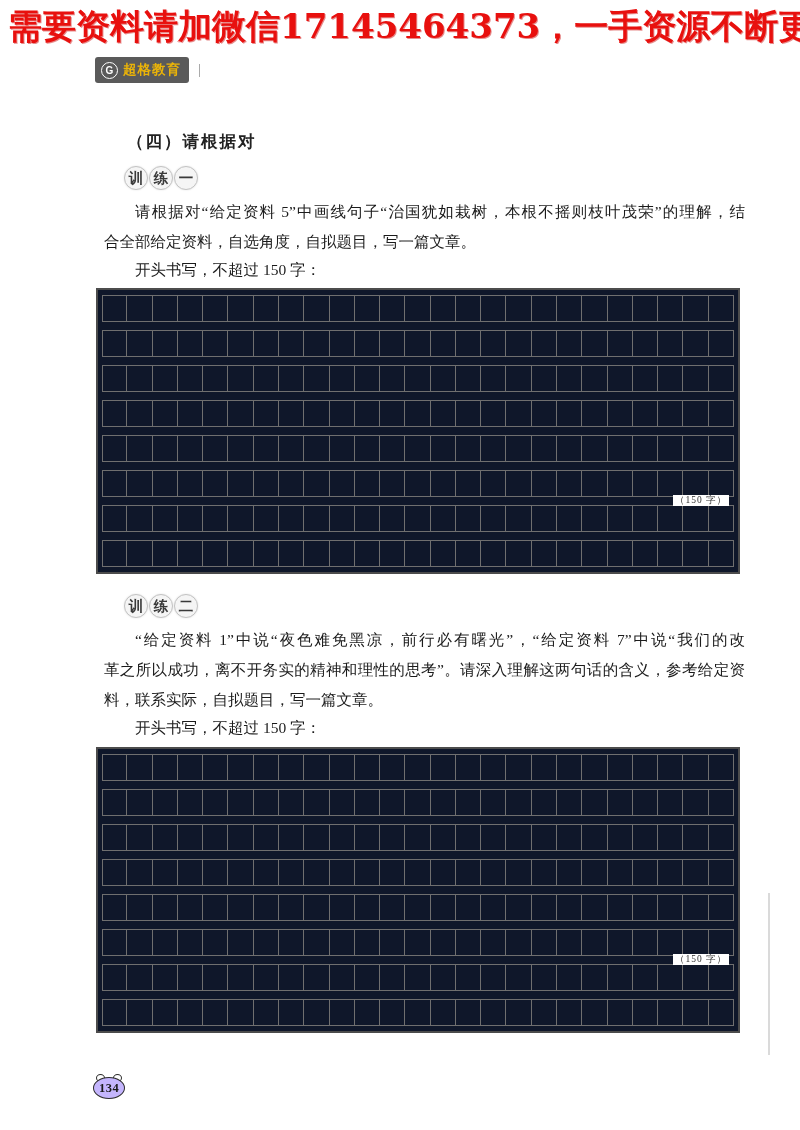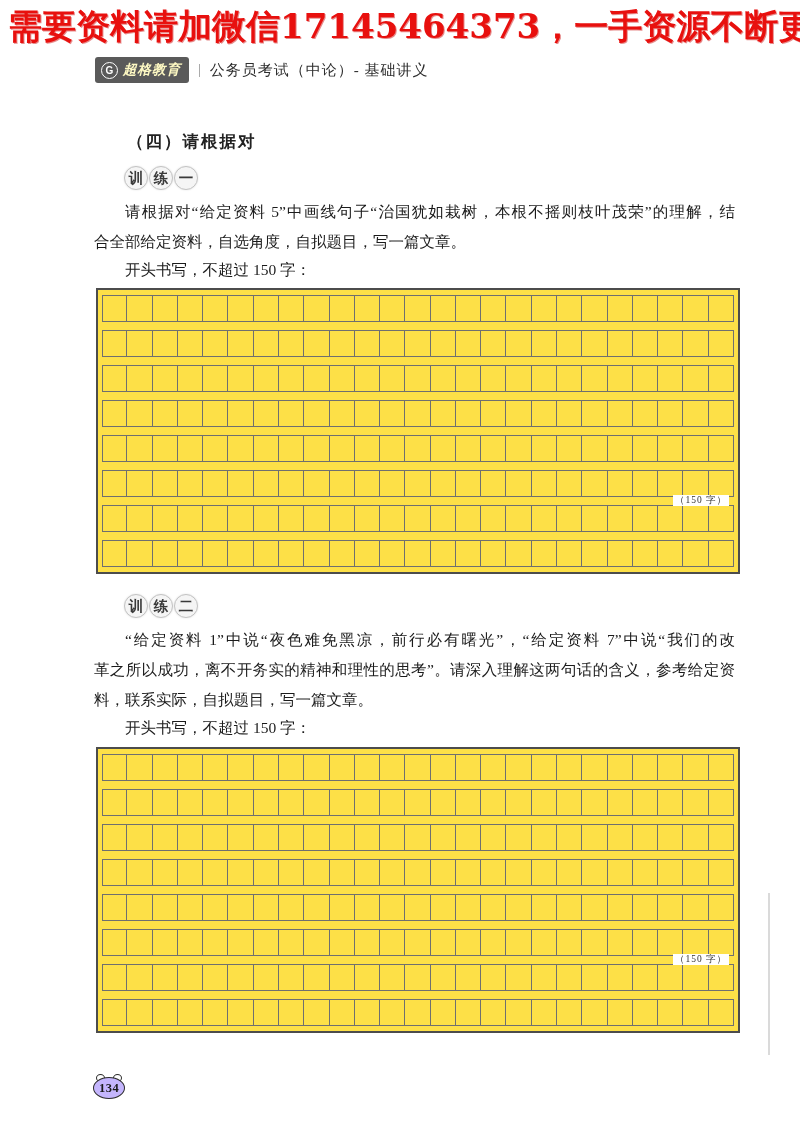--- a/index.html
+++ b/index.html
@@ -18,47 +18,47 @@
   .header{position:absolute;top:57px;left:95px;display:flex;align-items:center;gap:9px;}
   .brand-badge{
     display:flex;align-items:center;gap:5px;background:#5a5a5a;border-radius:3px;
     padding:3px 8px 3px 6px;height:20px;
   }
   .logo-circle{
     width:15px;height:15px;border:1.6px solid #ffffff;border-radius:50%;
     display:flex;align-items:center;justify-content:center;
     color:#ffffff;font-family:"Liberation Sans",sans-serif;font-size:10px;font-weight:bold;
   }
-  .brand-name{color:#fef9c3;font-family:"Liberation Sans",sans-serif;font-size:13.5px;font-weight:bold;letter-spacing:1px;font-style:italic;}
+  .brand-name{color:#eab308;font-family:"Liberation Sans",sans-serif;font-size:13.5px;font-weight:bold;letter-spacing:1px;}
   .header-sep{color:#8a8a8a;font-size:14px;}
   .course-title{color:#2e2e2e;font-size:15px;letter-spacing:1px;}
   
   .section-heading{
     position:absolute;top:131px;left:127px;
     font-family:"Liberation Sans",sans-serif;font-size:16.5px;font-weight:bold;color:#222;letter-spacing:2px;
   }
   
   .tbadge{position:absolute;left:124px;display:flex;}
   .tbadge span{
     display:inline-flex;align-items:center;justify-content:center;
     width:22px;height:22px;border:1px solid #c3c3c3;border-radius:50%;
     background:#f5f5f5;box-shadow:0 0 2px rgba(0,0,0,.12);
     font-family:"Liberation Sans",sans-serif;font-size:14.5px;font-weight:bold;color:#3a3a3a;
     margin-right:1px;
   }
   #badge-t1{top:166px;}
   #badge-t2{top:594px;}
   
-  .pline{position:absolute;left:94px;width:641px;font-size:15.5px;line-height:24px;color:#1b1b1b;}
+  .pline{position:absolute;left:104px;width:641px;font-size:15.5px;line-height:24px;color:#1b1b1b;}
   .pline.just{text-align:justify;text-align-last:justify;}
   .indent{padding-left:31px;width:610px;}
   
   .writing-grid{
     position:absolute;left:96px;width:644px;box-sizing:border-box;
-    border:2px solid #4c4c4c;background:#fde047;padding:5px 4px;
+    border:2px solid #4c4c4c;background:#0f172a;padding:5px 4px;
   }
   #grid1{top:288px;}
   #grid2{top:747px;}
   .grid-row{display:grid;grid-template-columns:repeat(25,1fr);height:27px;}
   .grid-cell{border:1px solid #6f6f6f;border-left:none;box-sizing:border-box;}
   .grid-cell:first-child{border-left:1px solid #6f6f6f;}
   .grid-spacer{height:8px;position:relative;}
   .grid-spacer .marker{
     position:absolute;right:5px;top:-2px;
     font-size:9.5px;line-height:11px;color:#333;letter-spacing:1px;white-space:nowrap;
@@ -86,21 +86,20 @@
 <div id="page">
 
   <div class="banner" style="color:#e8100e;">需要资料请加微信17145464373，一手资源不断更。</div>
 
   <div class="header">
     <div class="brand-badge">
       <span class="logo-circle">G</span>
       <span class="brand-name">超格教育</span>
     </div>
     <span class="header-sep">|</span>
-    <span class="course-title">公务员考试（中论）- 基础讲义</span>
   </div>
 
   <div class="section-heading">（四）请根据对</div>
 
   <div class="tbadge" id="badge-t1">
     <span>训</span>
     <span>练</span>
     <span>一</span>
   </div>
 

